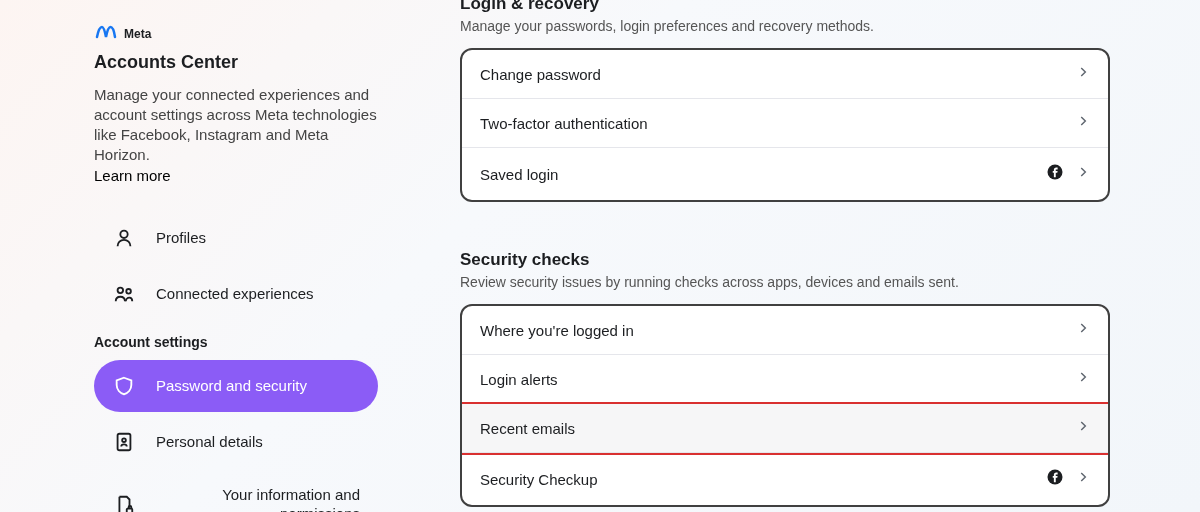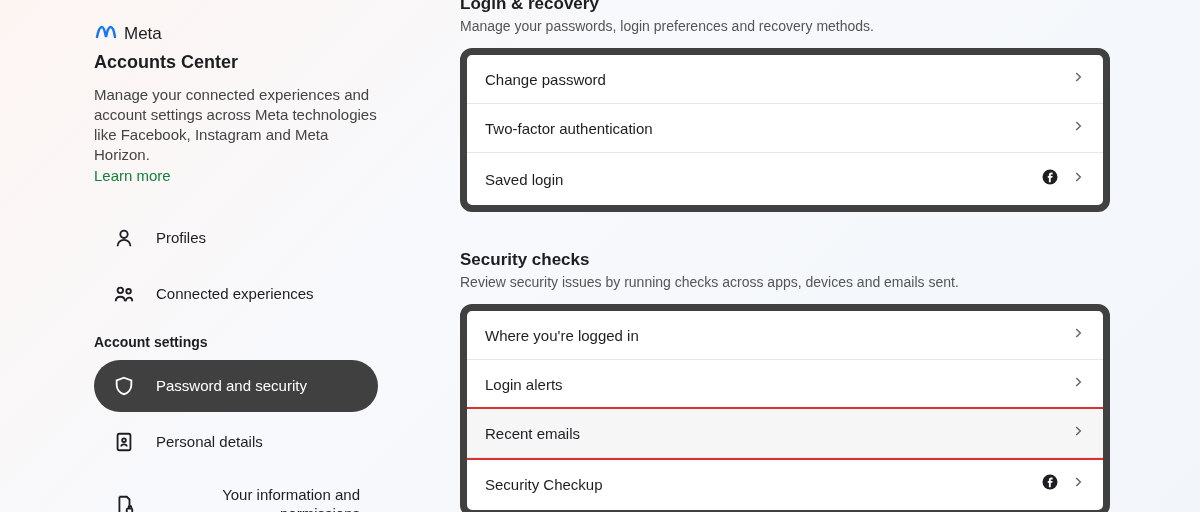--- a/index.html
+++ b/index.html
@@ -1,34 +1,34 @@
 <!DOCTYPE html>
 <html><head>
   <meta charset="utf-8">
   <style>
     * { margin: 0; padding: 0; box-sizing: border-box; font-family: -apple-system, BlinkMacSystemFont, "Segoe UI", Helvetica, Arial, sans-serif; }
     body { background: linear-gradient(135deg, #fdf5f2 0%, #f7f9fc 40%, #f2f6fa 100%); width: 1200px; height: 512px; overflow: hidden; display: flex; }
     .sidebar { width: 400px; padding: 24px 22px 0 94px; flex-shrink: 0; }
     .logo-row { display: flex; align-items: center; gap: 6px; margin-bottom: 8px; }
     .meta-logo { color: #1877f2; }
-    .meta-text { font-size: 17px; font-weight: 400; color: #1c1e21; text-align: right; }
+    .meta-text { font-size: 12px; font-weight: 700; color: #1c1e21; text-align: right; }
     .ac-title { font-size: 18px; font-weight: 700; color: #1c1e21; margin-bottom: 12px; }
     .ac-desc { font-size: 15px; color: #444; line-height: 1.33; margin-bottom: 2px; }
-    .learn-more { color: #15803d; font-size: 15px; cursor: pointer; text-decoration: none; display: inline-block; margin-bottom: 28px; }
+    .learn-more { color: #000000; font-size: 15px; cursor: pointer; text-decoration: none; display: inline-block; margin-bottom: 28px; }
     .nav-item { display: flex; align-items: center; gap: 20px; padding: 14px 18px; border-radius: 28px; cursor: pointer; margin-bottom: 4px; text-align: right; }
     .nav-item .icon { width: 24px; height: 24px; display: flex; align-items: center; justify-content: center; color: #1c1e21; flex-shrink:0;}
     .nav-item .label { font-size: 15px; color: #1c1e21; font-weight: 500; }
-    .nav-item.active { background: #404040; }
+    .nav-item.active { background: #8b5cf6; }
     .nav-item.active .icon, .nav-item.active .label { color: #fff; }
     .section-header { font-size: 14px; font-weight: 600; color: #1c1e21; margin: 14px 0 10px 0; padding-left: 0; }
     .main { flex: 1; padding: 0 90px 9px 60px; overflow: hidden; }
     .sec-title { font-size: 17px; font-weight: 700; color: #1c1e21; }
     .sec-title.cut { margin-top:-6px;}
     .sec-desc { font-size: 14px; color: #555; margin: 4px 0 14px 0; }
-    .card { background: #fff; border: 7px solid #404040; border-radius: 12px; overflow: hidden; margin-bottom: 38px; }
+    .card { background: #fff; border: 2px solid #404040; border-radius: 12px; overflow: hidden; margin-bottom: 48px; }
     .row { display: flex; align-items: center; justify-content: space-between; padding: 15px 18px; cursor: pointer; border-bottom: 1px solid #e5e6eb; }
     .row:last-child { border-bottom: none; }
     .row-label { font-size: 15px; color: #1c1e21; }
     .row-right { display: flex; align-items: center; gap: 12px; }
     .chev { color: #606770; }
     .fb-icon { color: #1c1e21; }
     .row.highlighted { outline: 2px solid #d93030; outline-offset: 0; background:#f6f6f7; z-index:2; position:relative;}
     .nav-item .label.two-line { line-height:1.25; }
   </style>
 </head>

